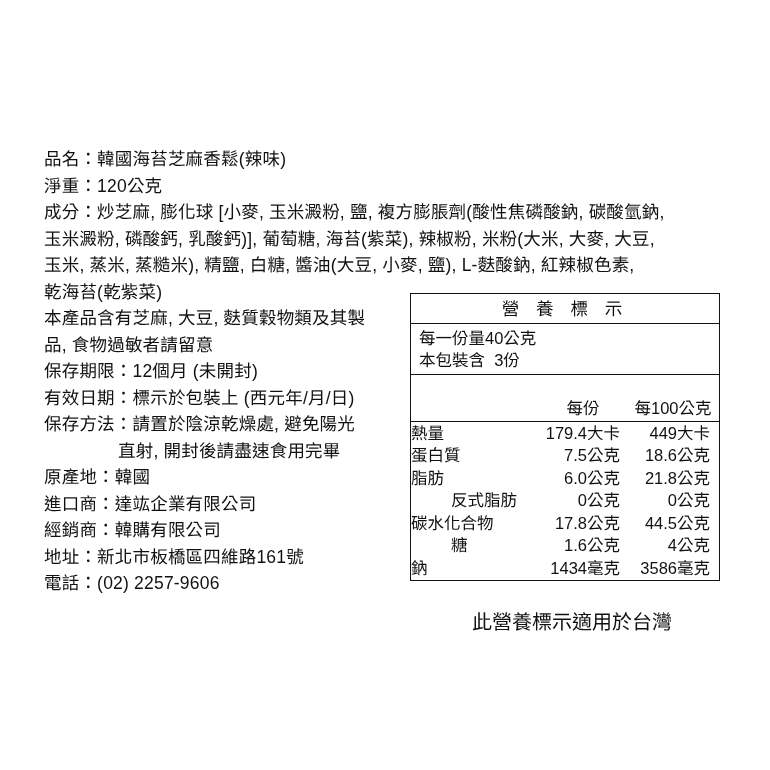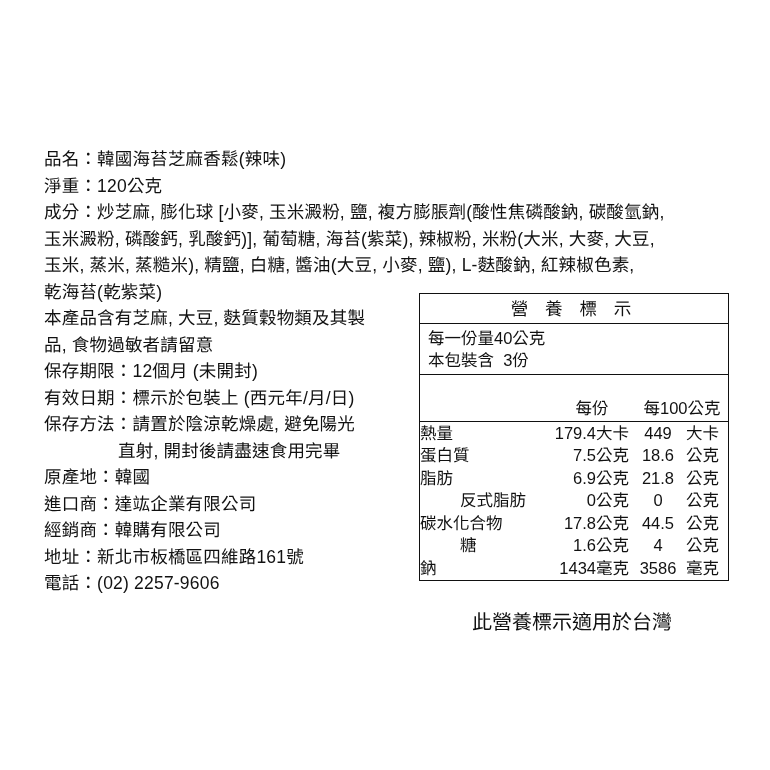--- a/index.html
+++ b/index.html
@@ -44,21 +44,21 @@
   .narrow {
     width: 370px;
   }
   .indent-1 {
     padding-left: 74px;
   }
 
   
   .nutrition {
     position: absolute;
-    left: 419px;
+    left: 410px;
     top: 293px;
     width: 310px;
     border: 1.6px solid #111;
     box-sizing: border-box;
     font-size: 16px;
     line-height: 22px;
   }
   .nut-title {
     text-align: center;
     font-size: 17.5px;
@@ -113,21 +113,21 @@
     padding-right: 4px;
     width: 58px;
     white-space: pre;
   }
   td.n-unit {
     text-align: left;
     width: 34px;
     white-space: pre;
   }
   td.n-val2 {
-    text-align: center;
+    text-align: right;
     padding-right: 4px;
     width: 56px;
     white-space: pre;
   }
   td.n-unit2 {
     text-align: left;
     width: 42px;
     padding-right: 6px;
     white-space: pre;
   }
@@ -189,21 +189,21 @@
           </tr>
           <tr>
             <td class="n-name">蛋白質</td>
             <td class="n-val">7.5</td>
             <td class="n-unit">公克</td>
             <td class="n-val2">18.6</td>
             <td class="n-unit2">公克</td>
           </tr>
           <tr>
             <td class="n-name">脂肪</td>
-            <td class="n-val">6.9</td>
+            <td class="n-val">6.0</td>
             <td class="n-unit">公克</td>
             <td class="n-val2">21.8</td>
             <td class="n-unit2">公克</td>
           </tr>
           <tr>
             <td class="n-name sub">反式脂肪</td>
             <td class="n-val">0</td>
             <td class="n-unit">公克</td>
             <td class="n-val2">0</td>
             <td class="n-unit2">公克</td>

